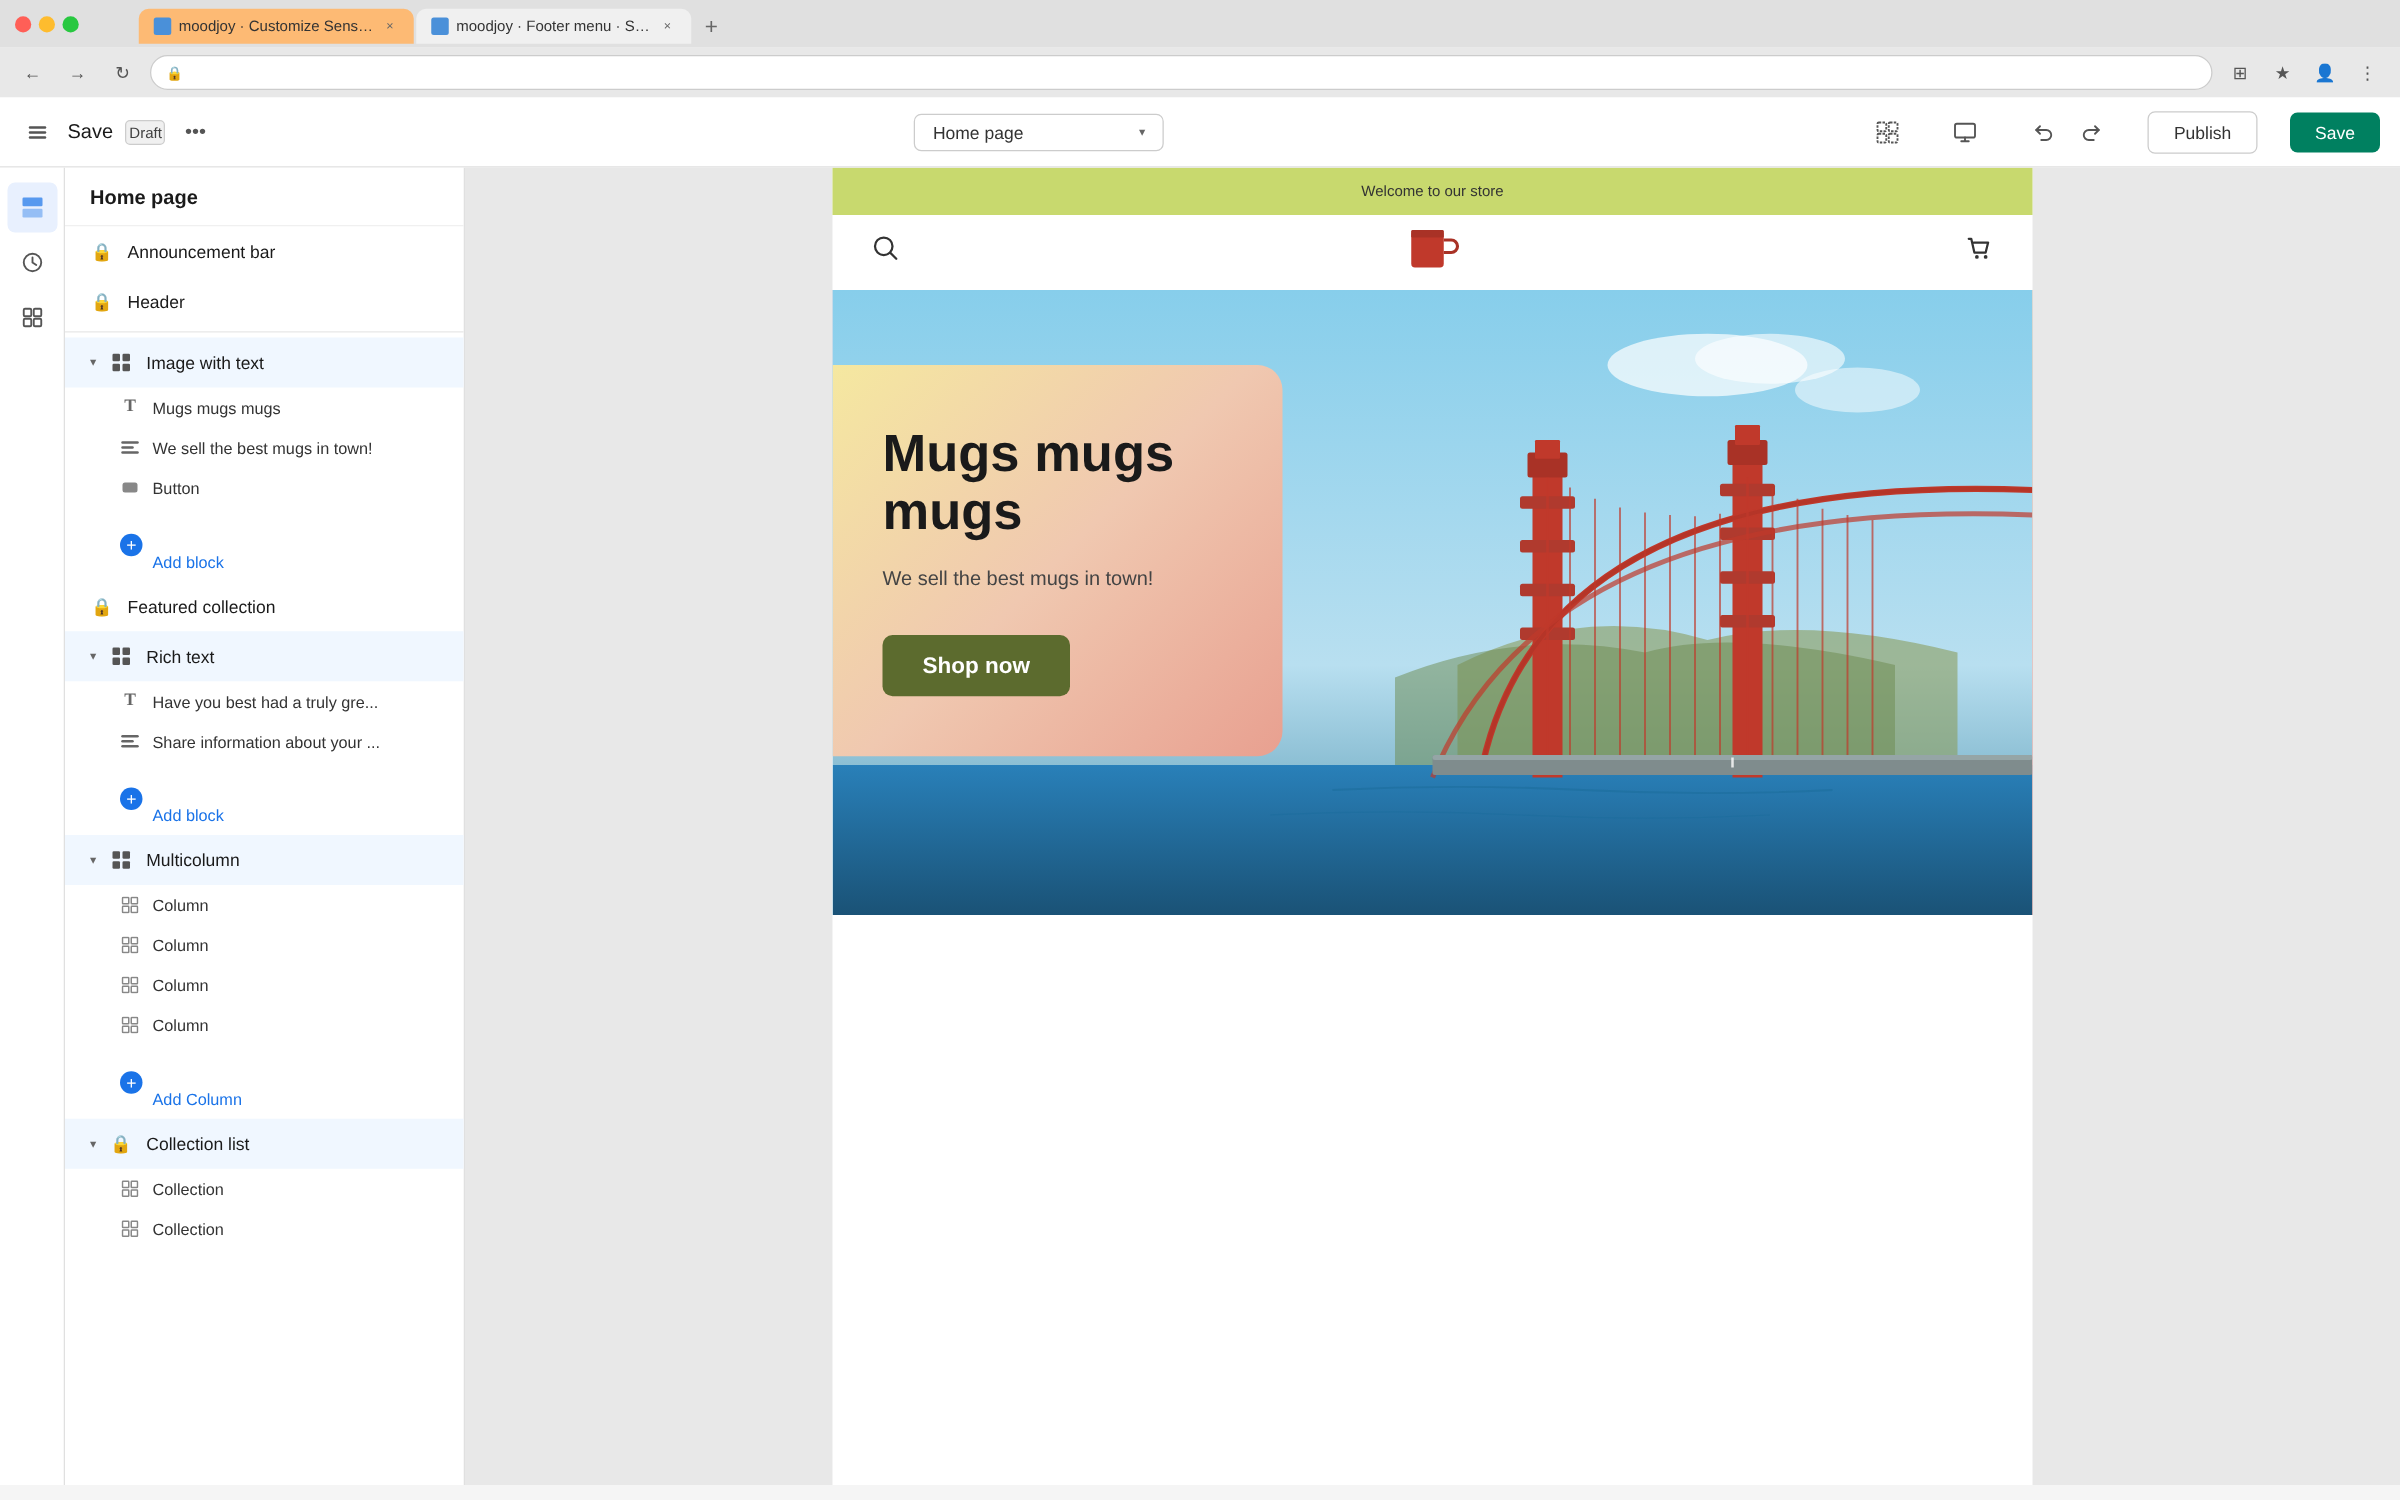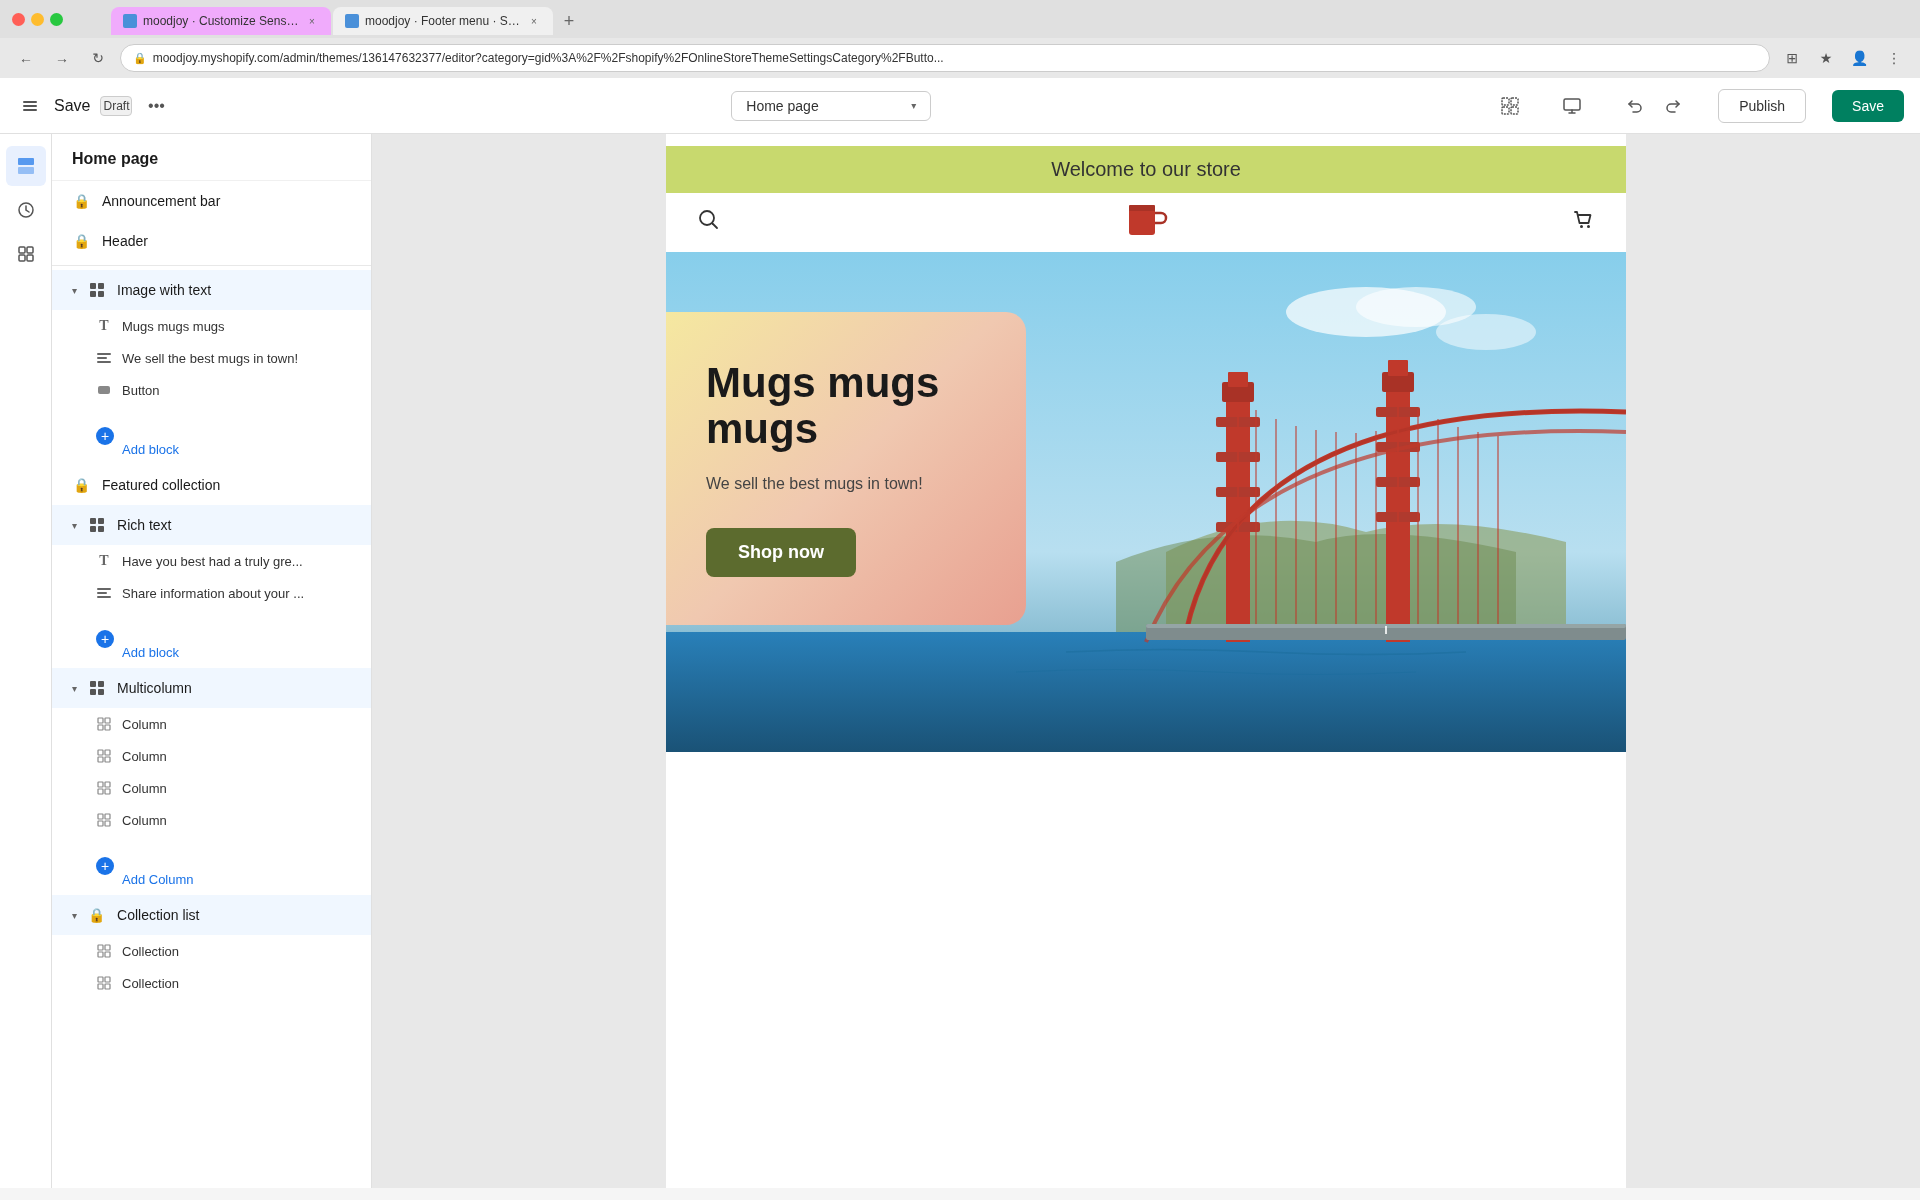--- a/index.html
+++ b/index.html
@@ -30,21 +30,21 @@
       border-radius: 8px 8px 0 0;
       display: flex;
       align-items: center;
       padding: 0 12px;
       gap: 6px;
       font-size: 12px;
       color: #333;
       min-width: 180px;
       max-width: 220px;
     }
-    .browser-tab.active { background: #f0abfc; margin-top: 24px; }
+    .browser-tab.active { background: #fdba74; margin-top: 24px; }
     .tab-favicon { width: 14px; height: 14px; background: #4a90d9; border-radius: 2px; flex-shrink: 0; }
     .tab-title { flex: 1; overflow: hidden; text-overflow: ellipsis; white-space: nowrap; font-size: 12px; }
     .tab-close { width: 14px; height: 14px; border-radius: 50%; display: flex; align-items: center; justify-content: center; font-size: 10px; color: #666; cursor: pointer; flex-shrink: 0; }
     .tab-new { width: 28px; height: 28px; display: flex; align-items: center; justify-content: center; font-size: 18px; color: #666; cursor: pointer; }
 
     .browser-toolbar {
       height: 40px;
       background: #e8e8e8;
       display: flex;
       align-items: center;
@@ -238,24 +238,23 @@
       background: #fff;
       min-height: 100%;
       position: relative;
     }
 
     
     .store-announcement {
       background: #c8d96e;
       text-align: center;
       padding: 12px;
-      font-size: 20px;
+      font-size: 12px;
       font-weight: 500;
       color: #333;
-      margin-top: 12px;
     }
     .store-header {
       display: flex;
       align-items: center;
       padding: 16px 32px;
       position: relative;
     }
     .store-search { font-size: 20px; color: #333; cursor: pointer; }
     .store-logo {
       position: absolute;
@@ -364,21 +363,20 @@
     </div>
     <div style="width:60px;"></div>
   </div>
 
   <div class="browser-toolbar">
     <div class="nav-btn">←</div>
     <div class="nav-btn">→</div>
     <div class="nav-btn">↻</div>
     <div class="address-bar">
       <span class="address-bar-lock">🔒</span>
-      <span class="address-bar-url">moodjoy.myshopify.com/admin/themes/136147632377/editor?category=gid%3A%2F%2Fshopify%2FOnlineStoreThemeSettingsCategory%2FButto...</span>
     </div>
     <div class="toolbar-icons">
       <div class="toolbar-icon">⊞</div>
       <div class="toolbar-icon">★</div>
       <div class="toolbar-icon">👤</div>
       <div class="toolbar-icon">⋮</div>
     </div>
   </div>
 </div>
 

